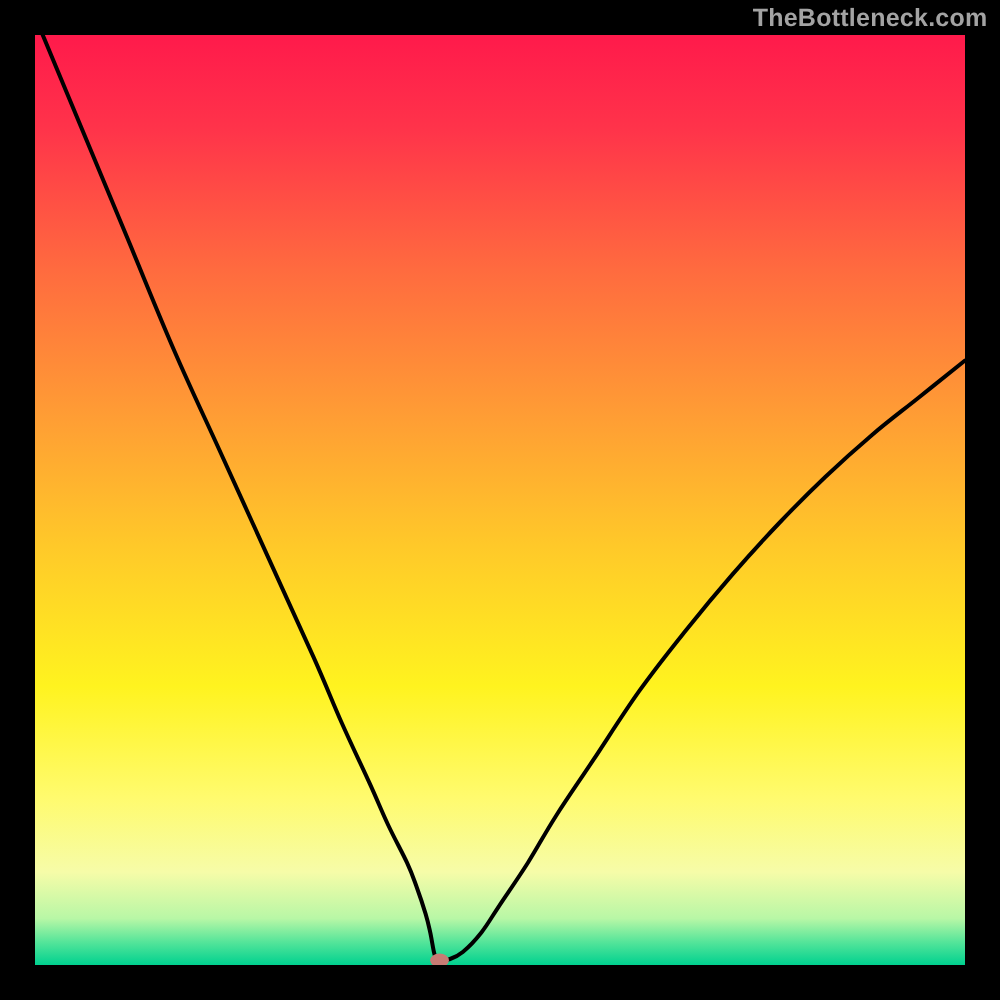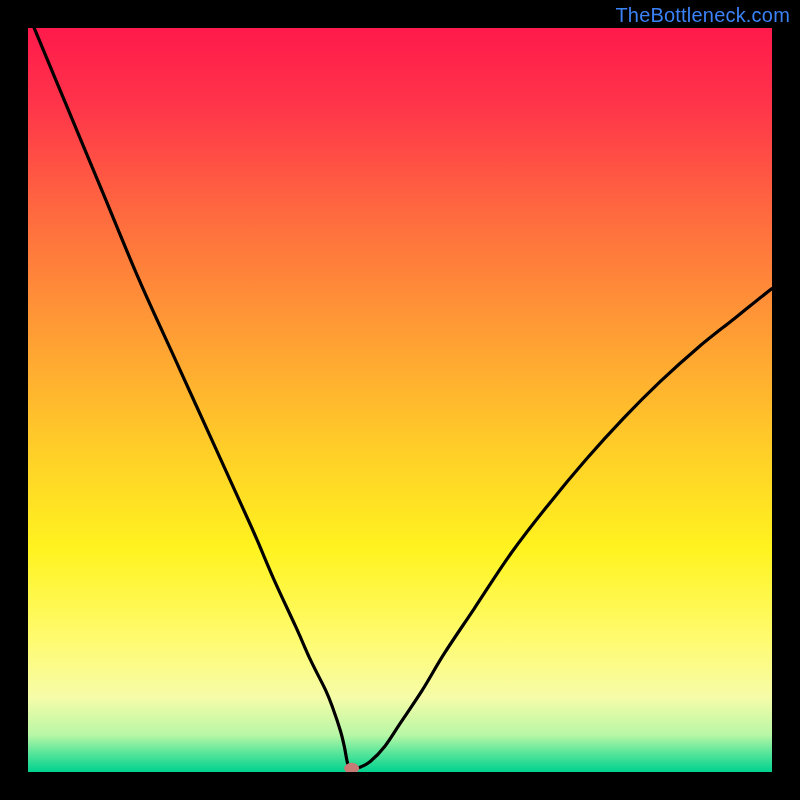--- a/index.html
+++ b/index.html
@@ -22,23 +22,23 @@
     left: 28px;
     top: 28px;
     width: 744px;
     height: 744px;
     overflow: hidden;
   }
   .watermark {
     position: absolute;
     top: 4px;
     right: 10px;
-    color: #3b82f6;
+    color: #a3a3a3;
     font-size: 20px;
-    font-weight: 400;
+    font-weight: 700;
     letter-spacing: 0.2px;
     user-select: none;
   }
   svg { display: block; }
 </style>
 </head>
 <body>
 
 <div class="frame">
   <div class="watermark">TheBottleneck.com</div>

